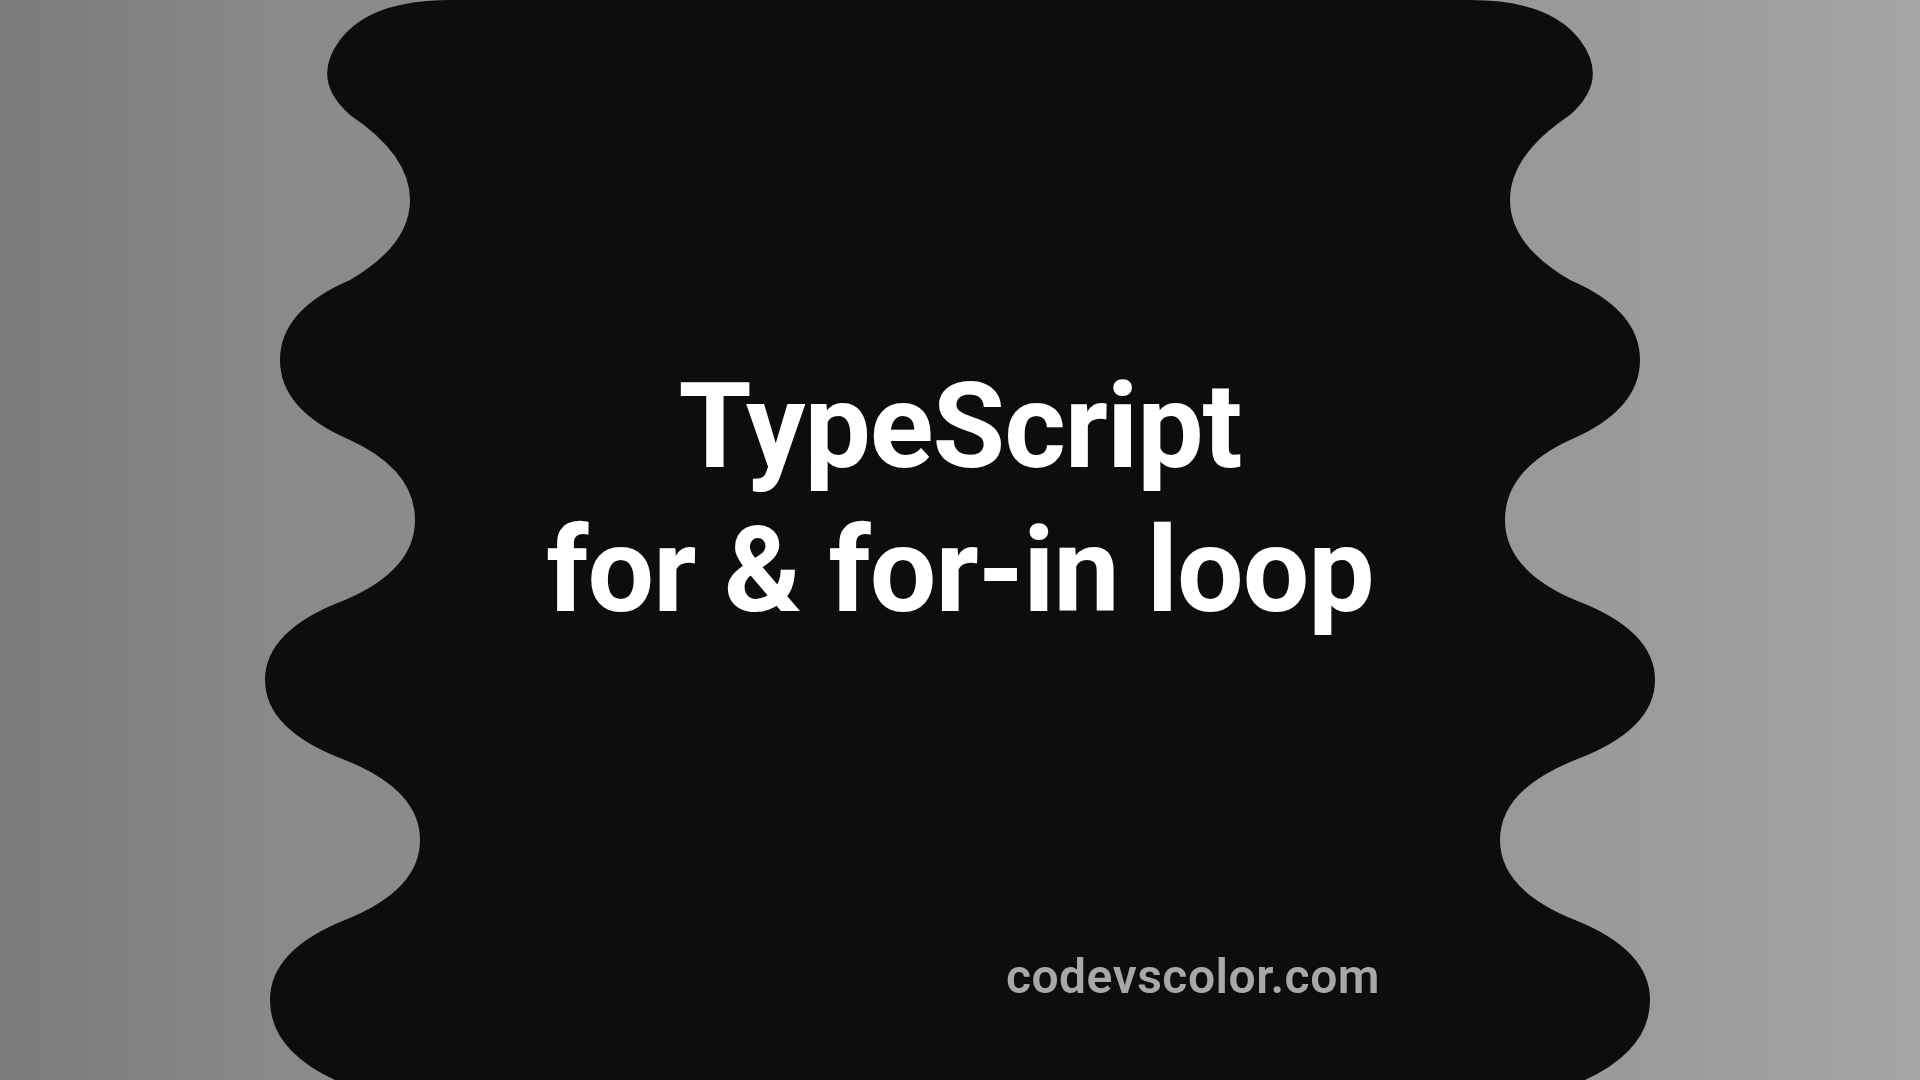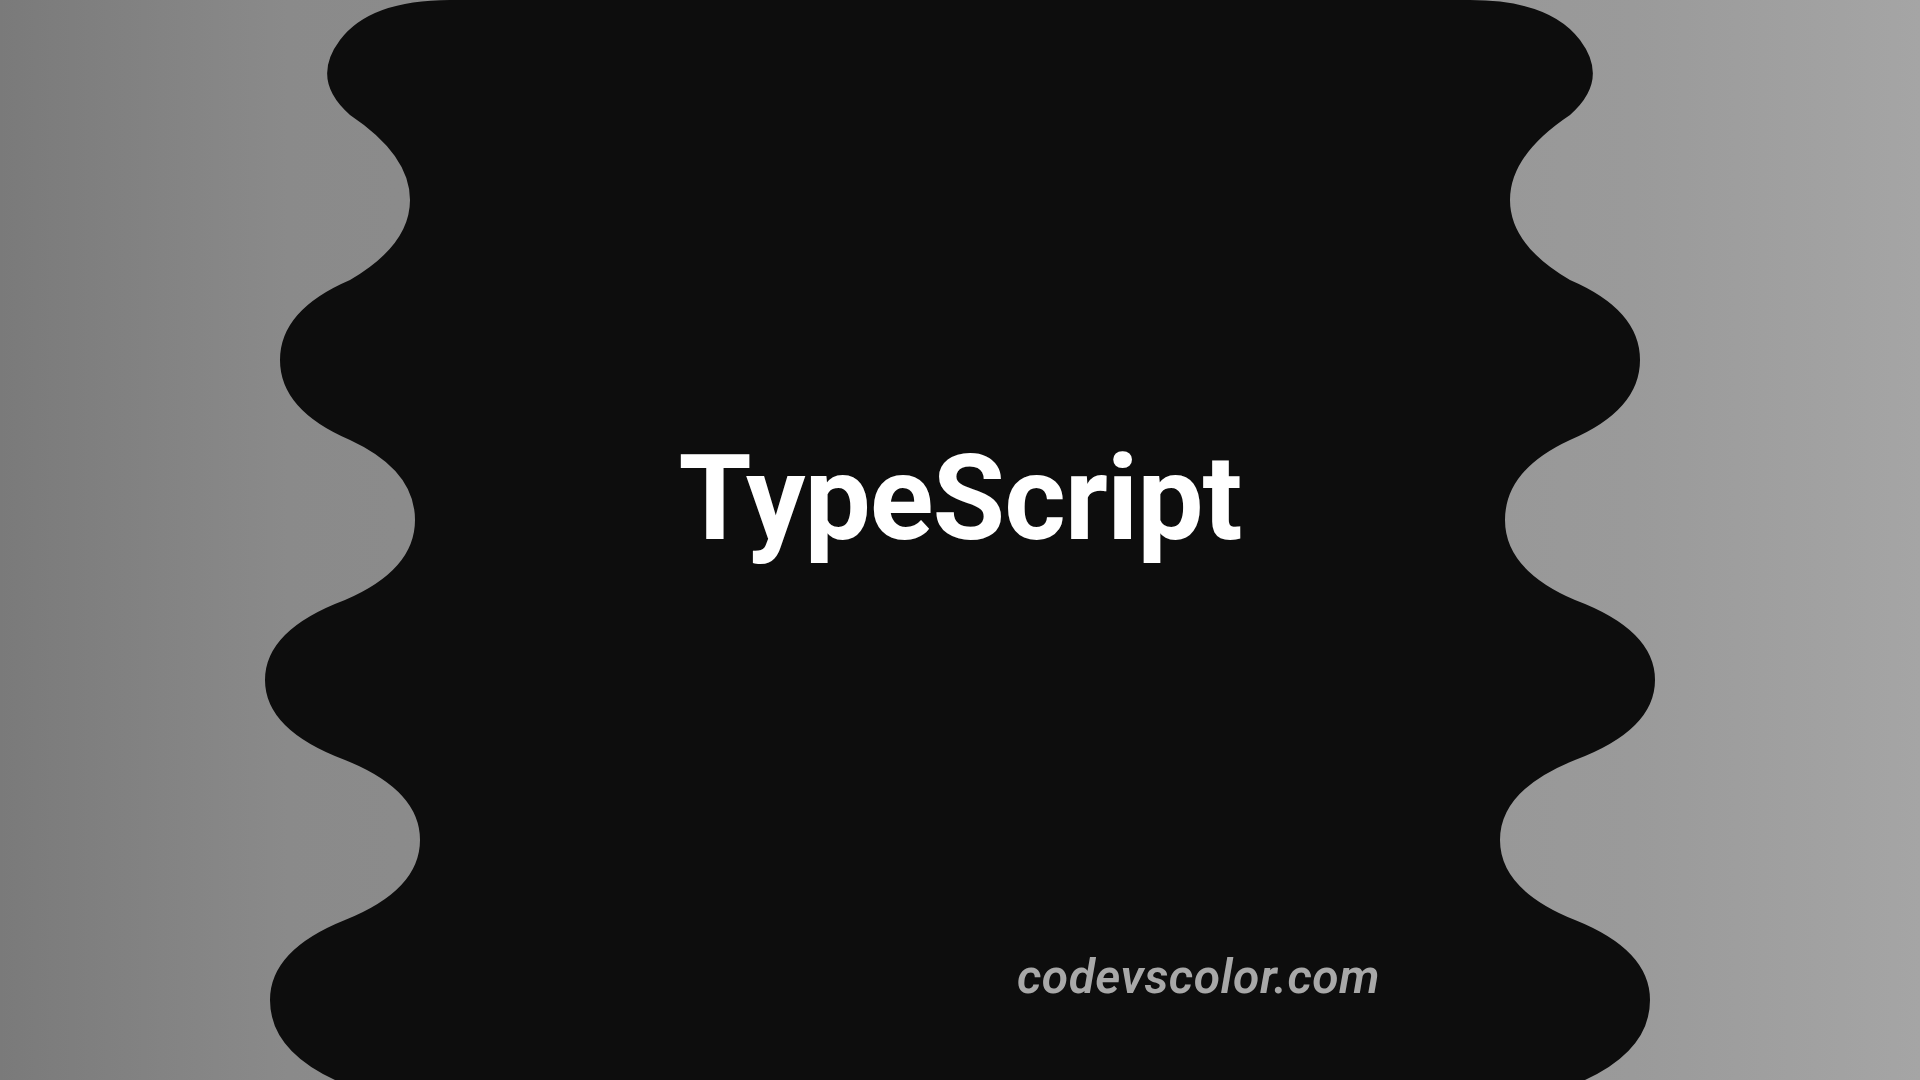--- a/index.html
+++ b/index.html
@@ -61,21 +61,20 @@
     }
     
     .attribution {
       position: absolute;
       bottom: 75px;
       right: 540px;
       color: #a8a8a8;
       font-size: 48px;
       font-weight: 600;
       letter-spacing: 0.5px;
-      font-style: italic;
     }
   </style>
 </head>
 <body>
 
 <div class="blob-container">
   <svg class="blob-svg" viewBox="0 0 1920 1080" preserveAspectRatio="none">
     <path fill="#0d0d0d" d="
       M 450,0
       L 1470,0
@@ -109,15 +108,16 @@
       Q 310,80 340,40
       Q 370,0 450,0
       Z
     "></path>
   </svg>
 </div>
 
 <div class="content">
   <h1 class="title">
     <span class="title-line">TypeScript</span>
+    <span class="title-line">for &amp; for-in loop</span>
   </h1>
   <div class="attribution">codevscolor.com</div>
 </div>
 
 </body></html>

